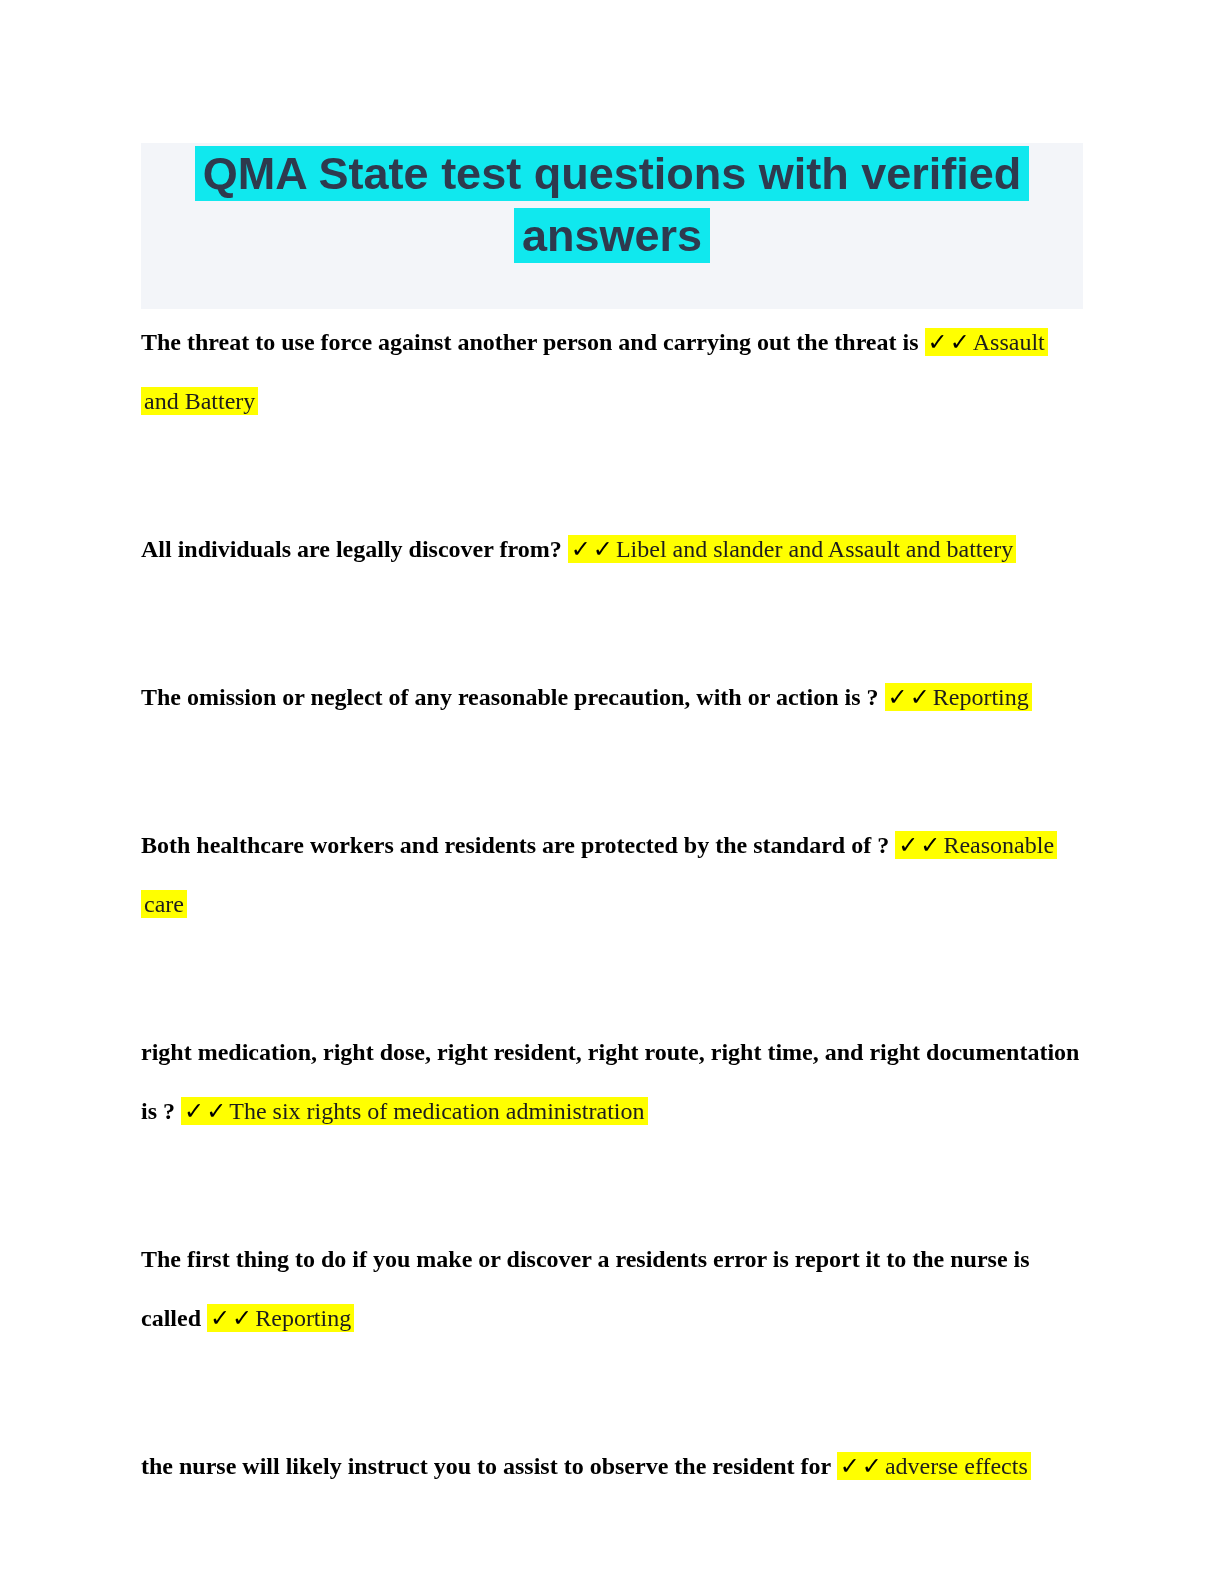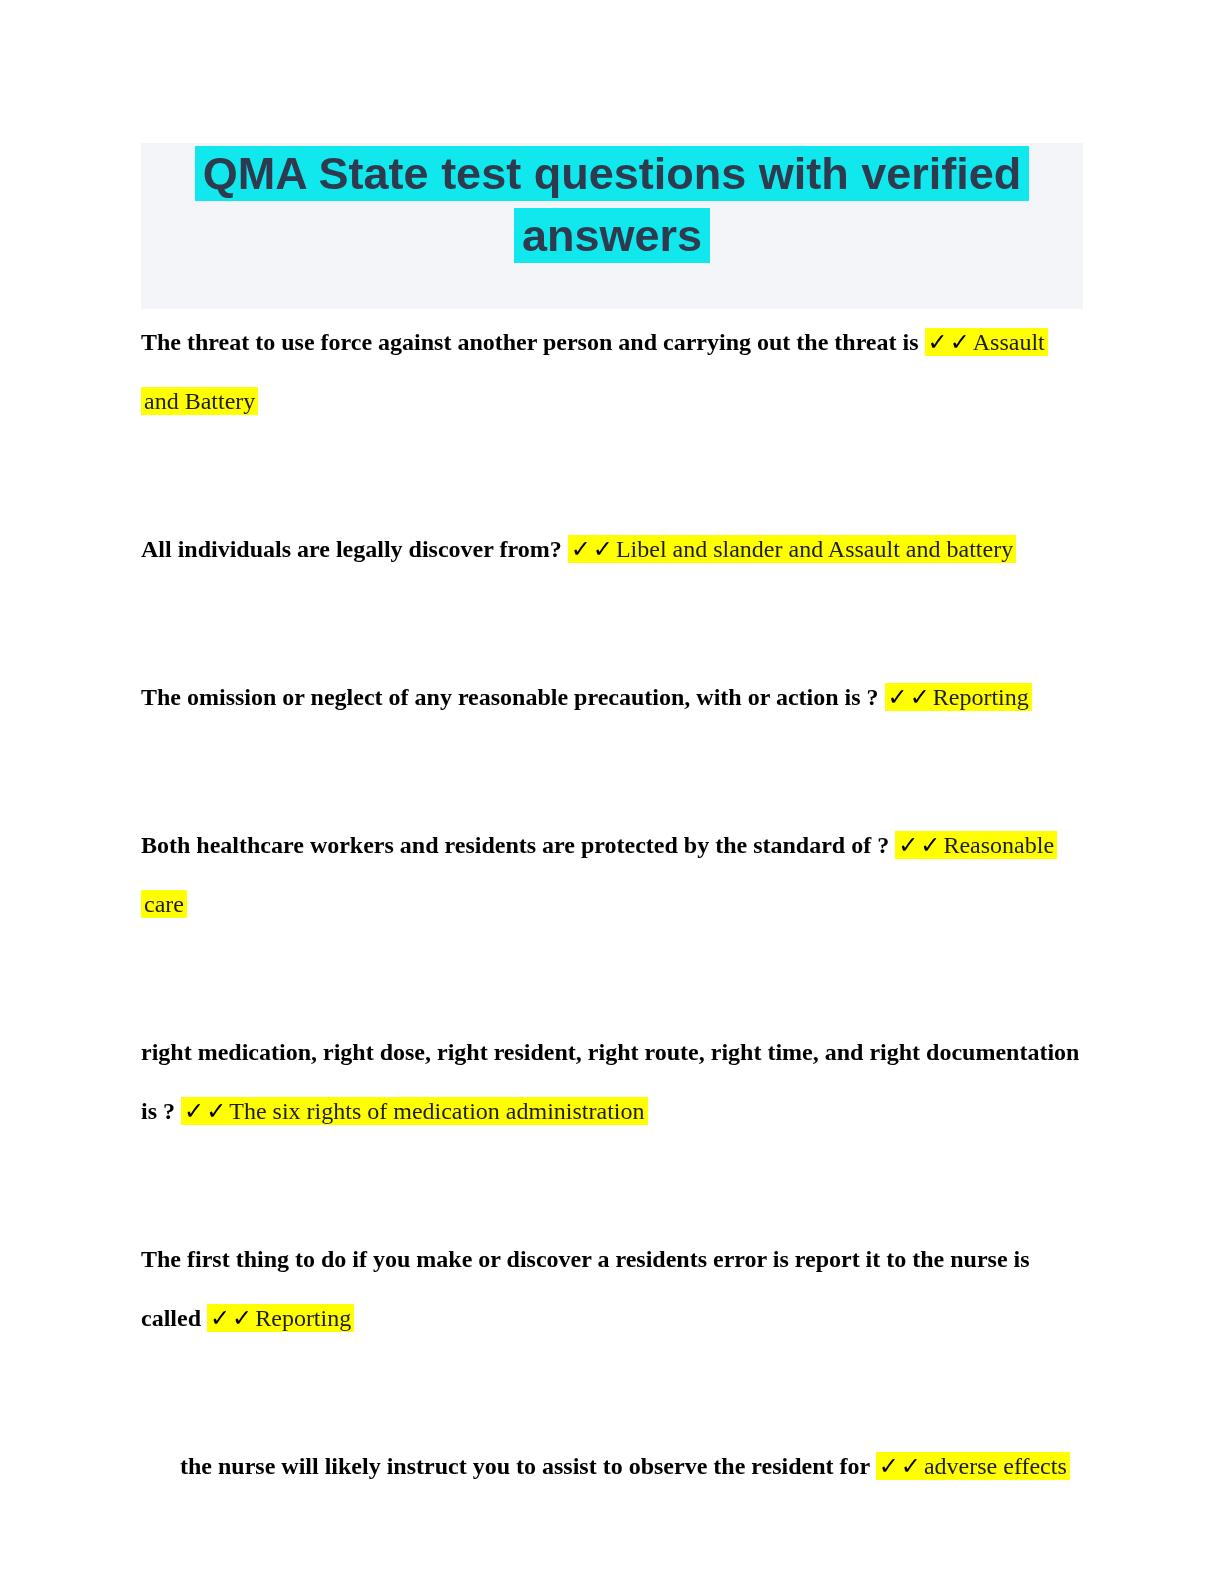--- a/index.html
+++ b/index.html
@@ -44,21 +44,20 @@
   }
   .qa-item {
     font-size: 24px;
     line-height: 59px;
     font-weight: bold;
     color: #000000;
     margin: 0 0 89px 0;
   }
   .qa-item:last-child {
     margin-bottom: 0;
-    margin-left: 39px;
   }
   mark.answer-highlight {
     background: #ffff00;
     color: #1d1d1d;
     font-weight: normal;
     padding: 1px 3px;
     -webkit-box-decoration-break: clone;
     box-decoration-break: clone;
   }
   .checkmarks {

